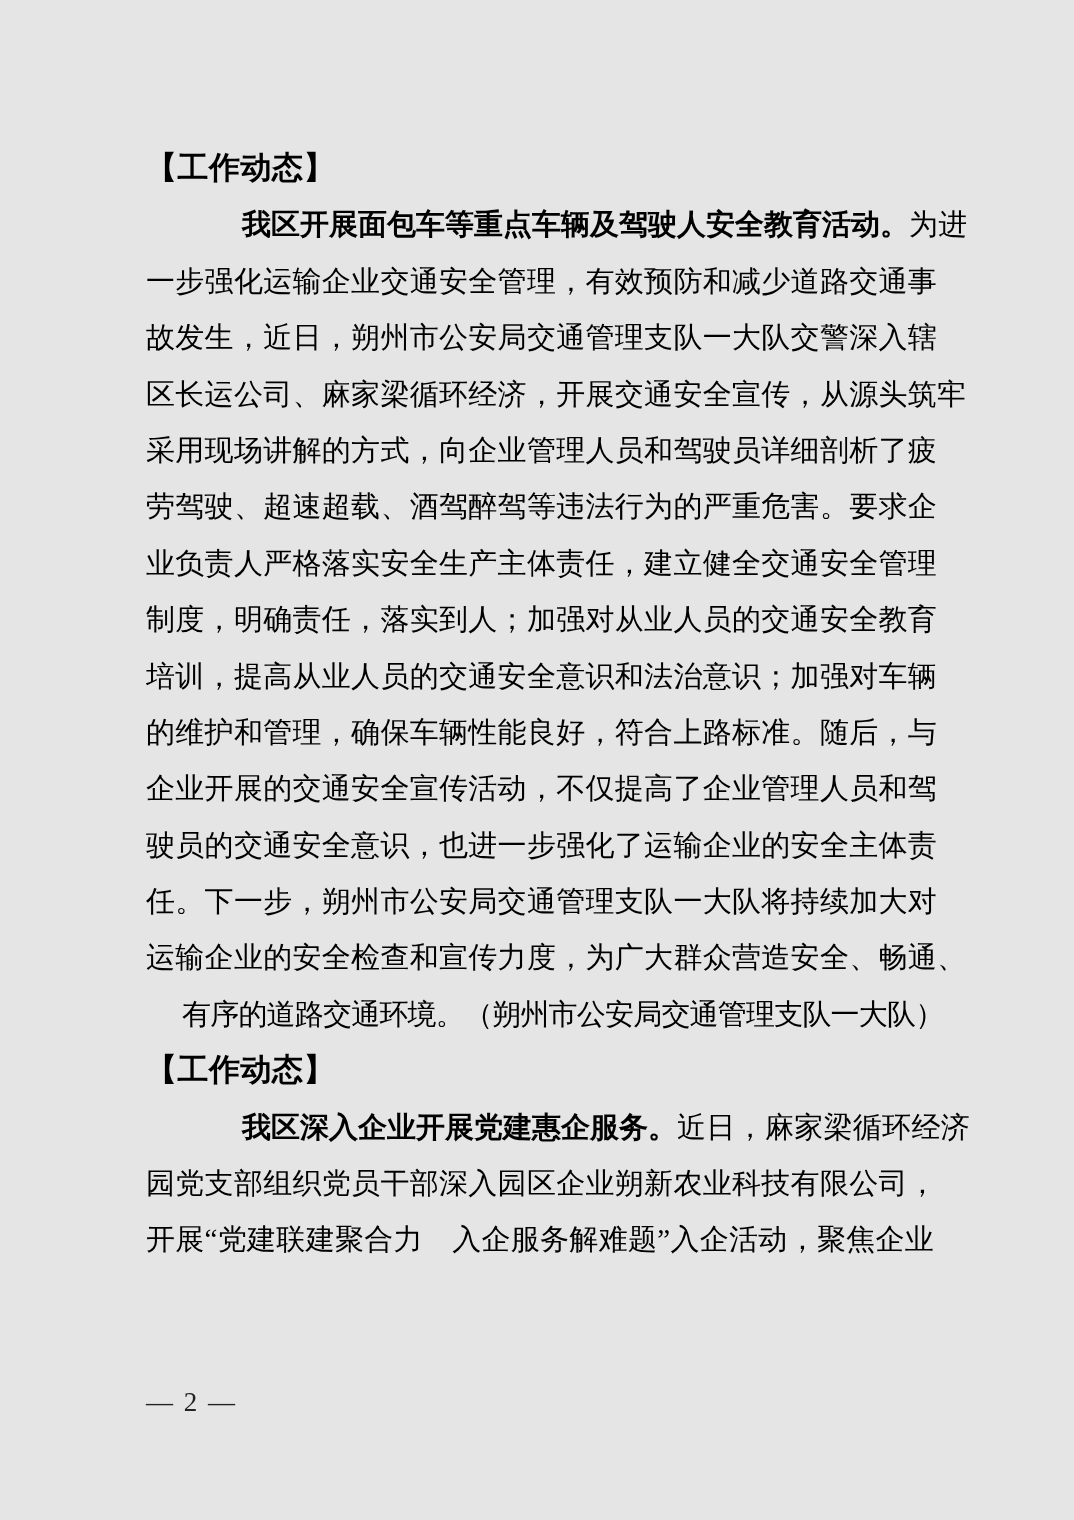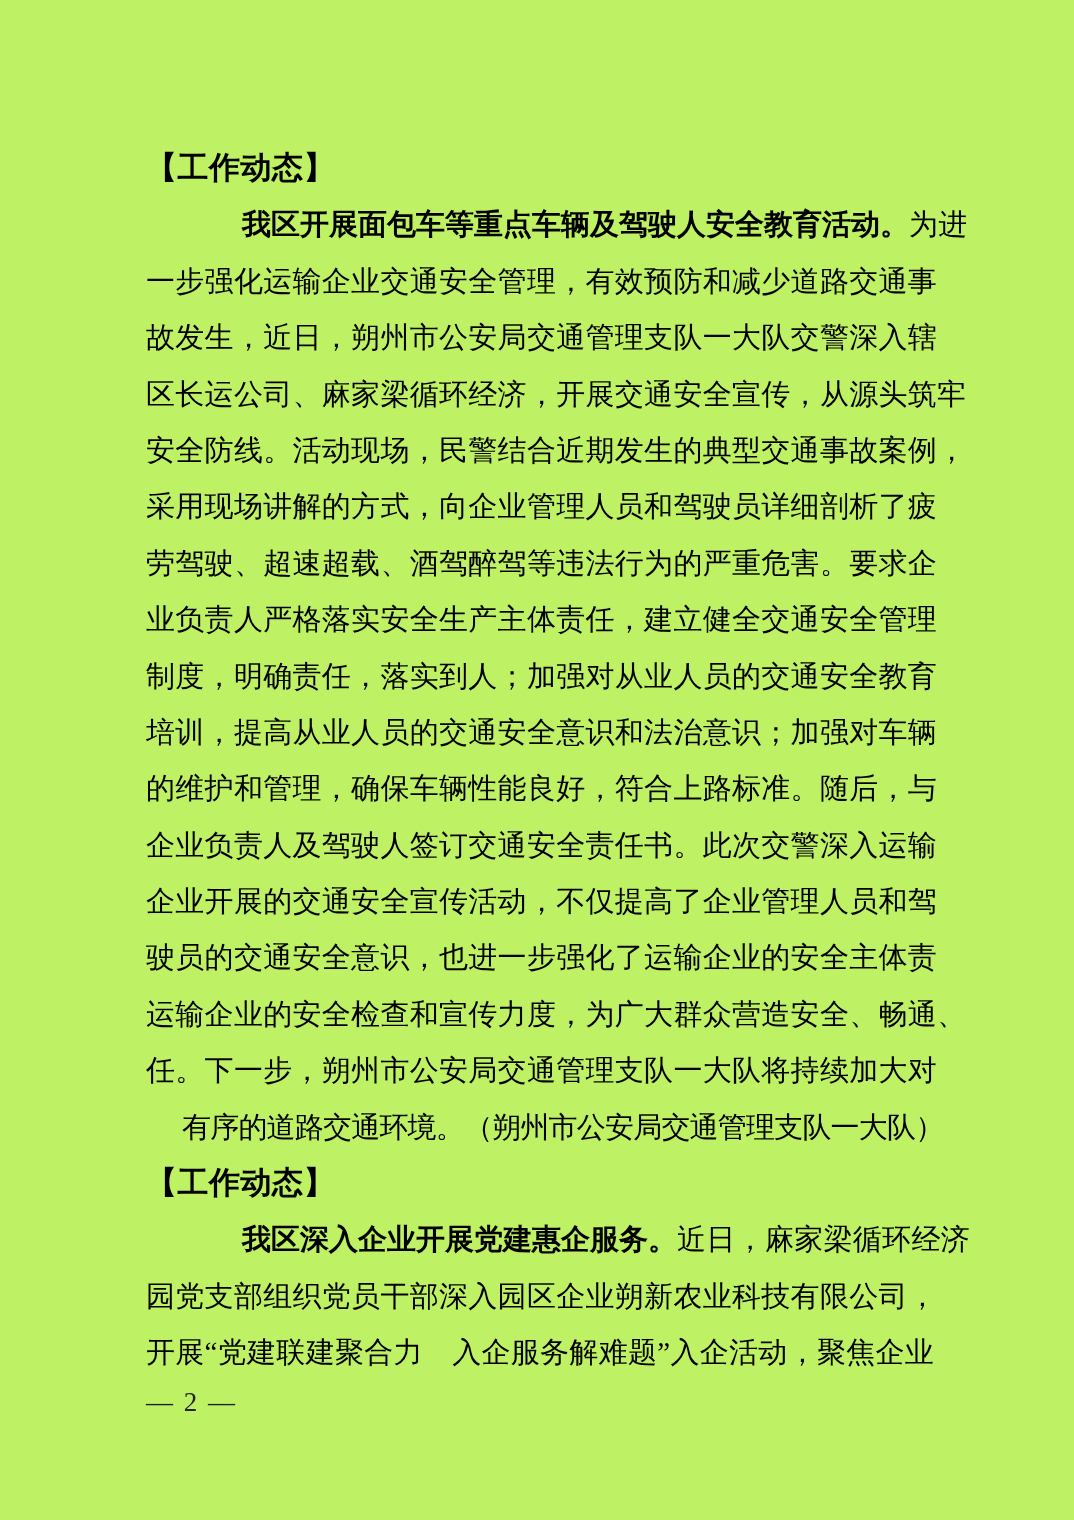--- a/index.html
+++ b/index.html
@@ -4,21 +4,21 @@
 <style>
   html, body {
     margin: 0;
     padding: 0;
     background: #ffffff;
   }
   .page {
     position: relative;
     width: 1074px;
     height: 1520px;
-    background: #bef264;
+    background: #e5e5e5;
     overflow: hidden;
     color: #000000;
   }
   .content {
     position: absolute;
     left: 146px;
     top: 140px;
     width: 788px;
   }
   .line {
@@ -72,32 +72,30 @@
   <div class="content">
 
     <div class="line heading">【工作动态】</div>
 
     <div class="line indent">
       <span class="lead">我区开展面包车等重点车辆及驾驶人安全教育活动。</span><span>为进</span>
     </div>
     <div class="line">一步强化运输企业交通安全管理，有效预防和减少道路交通事</div>
     <div class="line">故发生，近日，朔州市公安局交通管理支队一大队交警深入辖</div>
     <div class="line">区长运公司、麻家梁循环经济，开展交通安全宣传，从源头筑牢</div>
-    <div class="line">安全防线。活动现场，民警结合近期发生的典型交通事故案例，</div>
     <div class="line">采用现场讲解的方式，向企业管理人员和驾驶员详细剖析了疲</div>
     <div class="line">劳驾驶、超速超载、酒驾醉驾等违法行为的严重危害。要求企</div>
     <div class="line">业负责人严格落实安全生产主体责任，建立健全交通安全管理</div>
     <div class="line">制度，明确责任，落实到人；加强对从业人员的交通安全教育</div>
     <div class="line">培训，提高从业人员的交通安全意识和法治意识；加强对车辆</div>
     <div class="line">的维护和管理，确保车辆性能良好，符合上路标准。随后，与</div>
-    <div class="line">企业负责人及驾驶人签订交通安全责任书。此次交警深入运输</div>
     <div class="line">企业开展的交通安全宣传活动，不仅提高了企业管理人员和驾</div>
     <div class="line">驶员的交通安全意识，也进一步强化了运输企业的安全主体责</div>
+    <div class="line">任。下一步，朔州市公安局交通管理支队一大队将持续加大对</div>
     <div class="line">运输企业的安全检查和宣传力度，为广大群众营造安全、畅通、</div>
-    <div class="line">任。下一步，朔州市公安局交通管理支队一大队将持续加大对</div>
     <div class="line split">
       <span>有序的道路交通环境。</span>
       <span>（朔州市公安局交通管理支队一大队）</span>
     </div>
 
     <div class="line heading">【工作动态】</div>
 
     <div class="line indent">
       <span class="lead">我区深入企业开展党建惠企服务。</span><span>近日，麻家梁循环经济</span>
     </div>

